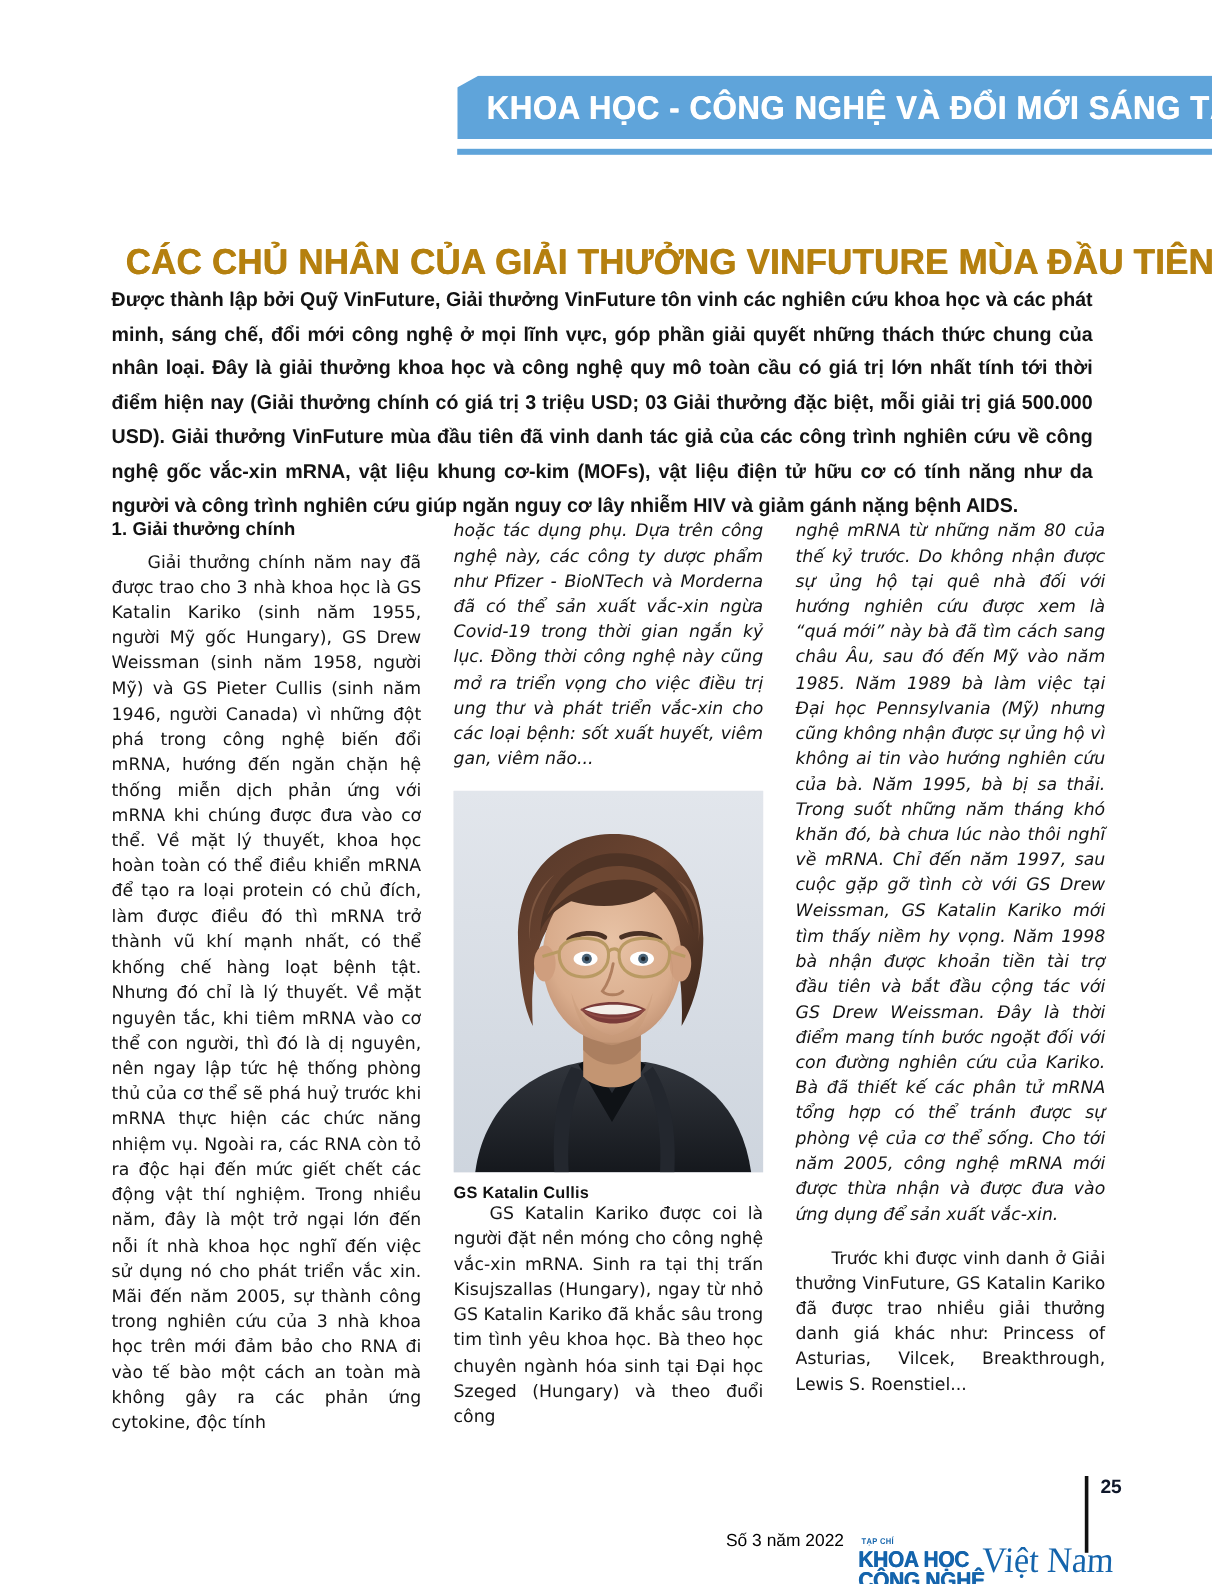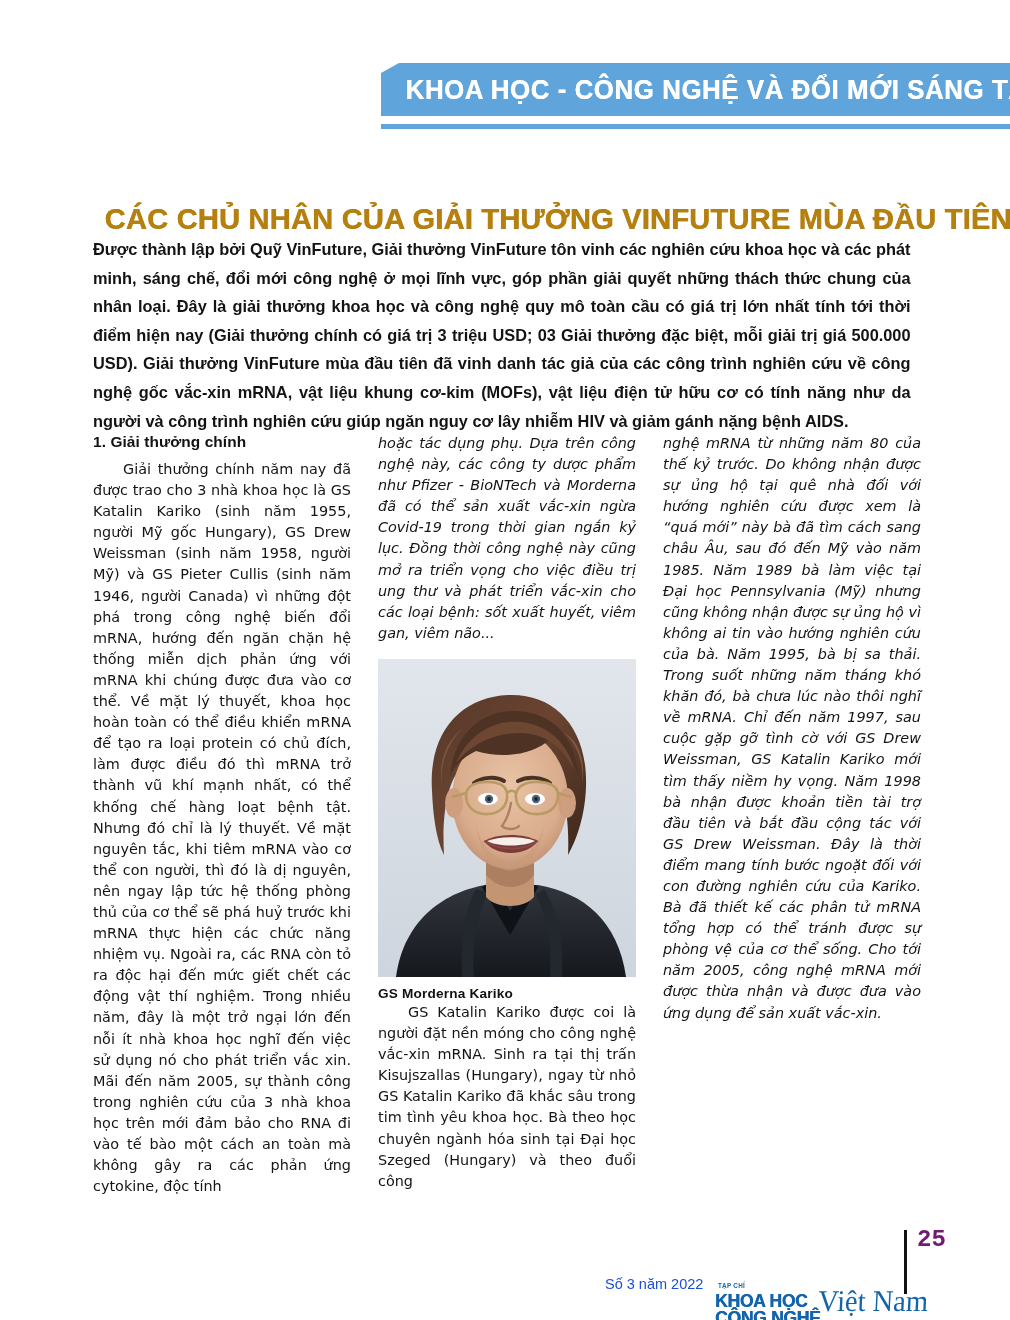--- a/index.html
+++ b/index.html
@@ -174,21 +174,21 @@
     top: 1252px;
     width: 330px;
     height: 62px;
   }
   .issue {
     position: absolute;
     left: 0;
     top: 24px;
     font-family: "Liberation Sans Narrow", "Liberation Sans", sans-serif;
     font-size: 14.5px;
-    color: #1d4ed8;
+    color: #000000;
     white-space: nowrap;
   }
   .logo {
     position: absolute;
     left: 110px;
     top: -18px;
     width: 185px;
     height: 62px;
     margin-top: 48px;
   }
@@ -238,25 +238,25 @@
     left: 299px;
     top: -22px;
     width: 3px;
     height: 64px;
     background: #111111;
   }
   .pg-num {
     position: absolute;
     left: 312px;
     top: -22px;
-    font-family: Liberation Mono, monospace;
-    font-weight: bold;
-    font-size: 24px;
+    font-family: Liberation Sans, sans-serif;
+    font-weight: bold;
+    font-size: 16px;
     line-height: 20px;
-    color: #701a75;
+    color: #0f172a;
   }
 </style>
 </head>
 <body>
 
 <div class="page">
 
   <div class="banner-wrap">
     <div class="banner">
       <span class="banner-text">KHOA HỌC - CÔNG NGHỆ VÀ ĐỔI MỚI SÁNG TẠO</span>
@@ -346,28 +346,29 @@
             <path d="M133 144 C 131 156 127 163 124 167 C 128 171 137 171 141 167" stroke="#b07f5f" stroke-width="2.4" fill="none" stroke-linecap="round"></path>
 
             <path d="M106 182 C 120 174 146 174 160 182 C 148 198 118 198 106 182 Z" fill="#7a3b39"></path>
             <path d="M109 182 C 122 177 145 177 157 182 C 146 188 120 188 109 182 Z" fill="#f4efe9"></path>
             <path d="M106 182 C 122 192 146 192 160 182" stroke="#8d4a44" stroke-width="1.6" fill="none"></path>
 
             <path d="M98 168 C 104 186 114 200 132 204 C 150 200 160 186 166 168 C 162 192 150 210 132 212 C 114 210 102 192 98 168 Z" fill="#c89a78" opacity="0.5"></path>
             <path d="M176 120 C 186 144 184 176 170 196 C 182 178 188 146 176 120 Z" fill="#bd8e70" opacity="0.55"></path>
           </svg>
         </div>
-        <div class="caption">GS Morderna Kariko</div>
+        <div class="caption">GS Katalin Cullis</div>
       </div>
 
       <p>GS Katalin Kariko được coi là người đặt nền móng cho công nghệ vắc-xin mRNA. Sinh ra tại thị trấn Kisujszallas (Hungary), ngay từ nhỏ GS Katalin Kariko đã khắc sâu trong tim tình yêu khoa học. Bà theo học chuyên ngành hóa sinh tại Đại học Szeged (Hungary) và theo đuổi công</p>
     </div>
 
     <div class="col col-3">
       <p class="cont">nghệ mRNA từ những năm 80 của thế kỷ trước. Do không nhận được sự ủng hộ tại quê nhà đối với hướng nghiên cứu được xem là “quá mới” này bà đã tìm cách sang châu Âu, sau đó đến Mỹ vào năm 1985. Năm 1989 bà làm việc tại Đại học Pennsylvania (Mỹ) nhưng cũng không nhận được sự ủng hộ vì không ai tin vào hướng nghiên cứu của bà. Năm 1995, bà bị sa thải. Trong suốt những năm tháng khó khăn đó, bà chưa lúc nào thôi nghĩ về mRNA. Chỉ đến năm 1997, sau cuộc gặp gỡ tình cờ với GS Drew Weissman, GS Katalin Kariko mới tìm thấy niềm hy vọng. Năm 1998 bà nhận được khoản tiền tài trợ đầu tiên và bắt đầu cộng tác với GS Drew Weissman. Đây là thời điểm mang tính bước ngoặt đối với con đường nghiên cứu của Kariko. Bà đã thiết kế các phân tử mRNA tổng hợp có thể tránh được sự phòng vệ của cơ thể sống. Cho tới năm 2005, công nghệ mRNA mới được thừa nhận và được đưa vào ứng dụng để sản xuất vắc-xin.</p>
+      <p>Trước khi được vinh danh ở Giải thưởng VinFuture, GS Katalin Kariko đã được trao nhiều giải thưởng danh giá khác như: Princess of Asturias, Vilcek, Breakthrough, Lewis S. Roenstiel...</p>
     </div>
 
   </div>
 
   <div class="footer">
     <div class="issue">Số 3 năm 2022</div>
 
     <div class="logo">
       <div class="logo-tapchi">TẠP CHÍ</div>
       <div class="logo-l1">KHOA HỌC</div>

